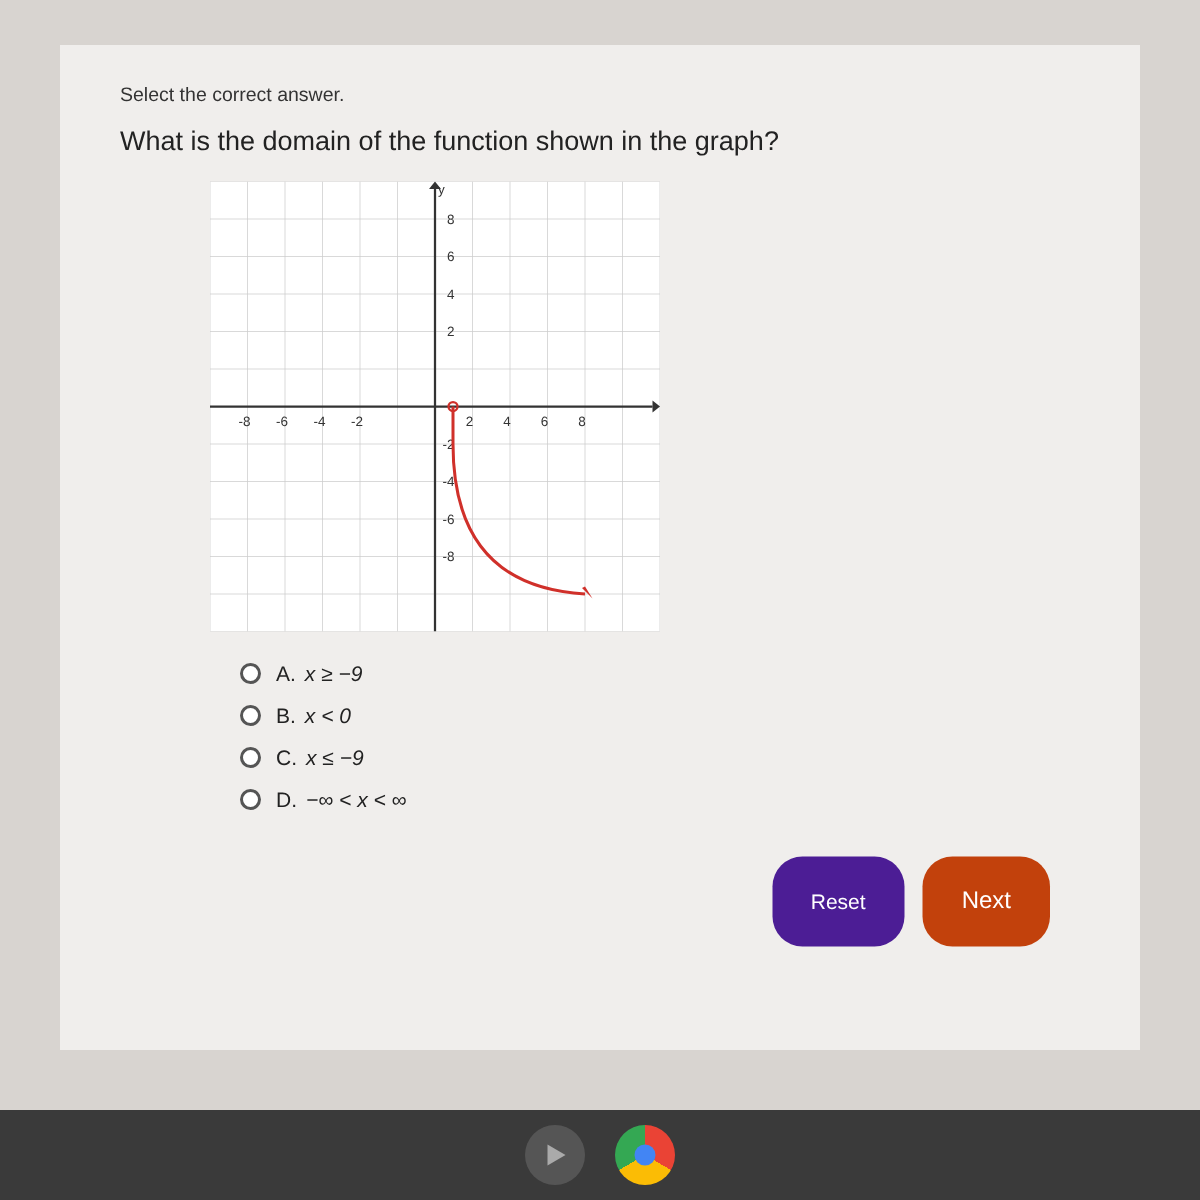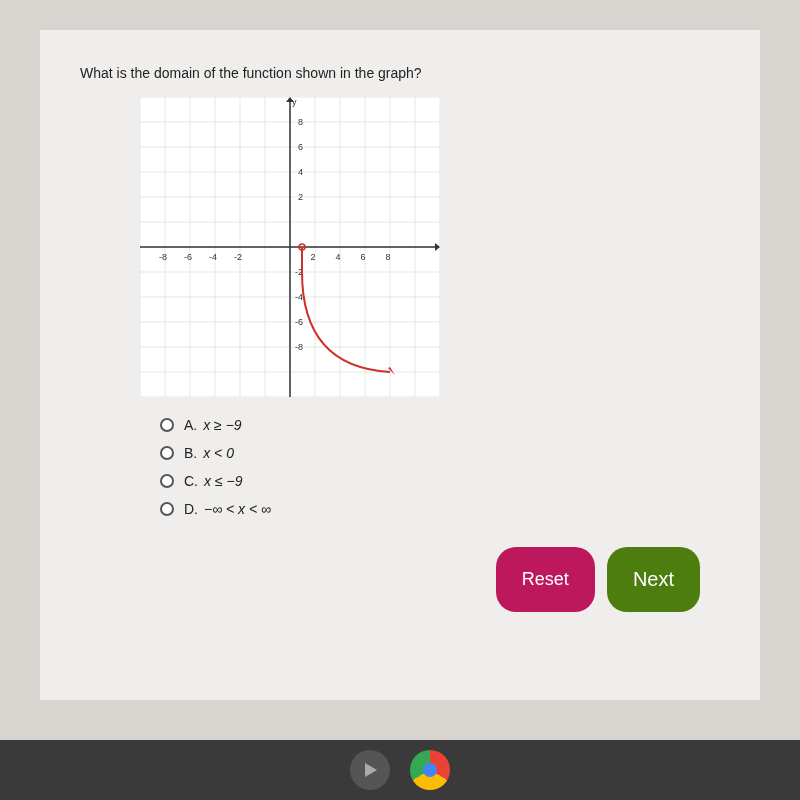--- a/index.html
+++ b/index.html
@@ -21,21 +21,21 @@
       position: relative;
     }
 
     .instruction-text {
       font-size: 13px;
       color: #333;
       margin-bottom: 14px;
     }
 
     .question-text {
-      font-size: 14px;
+      font-size: 18px;
       color: #222;
       margin-bottom: 16px;
       margin-top: 10px;
     }
 
     .graph-container {
       width: 300px;
       height: 300px;
       margin-left: 60px;
       margin-bottom: 20px;
@@ -82,36 +82,36 @@
 
     .buttons-row {
       display: flex;
       justify-content: flex-end;
       gap: 12px;
       margin-top: 30px;
       padding-right: 20px;
     }
 
     .btn-reset {
-      background-color: #be185d;
+      background-color: #4c1d95;
       color: white;
       border: none;
       border-radius: 20px;
       padding: 22px 26px;
-      font-size: 18px;
+      font-size: 14px;
       cursor: pointer;
     }
 
     .btn-next {
-      background-color: #4d7c0f;
+      background-color: #c2410c;
       color: white;
       border: none;
       border-radius: 20px;
       padding: 10px 26px;
-      font-size: 20px;
+      font-size: 16px;
       cursor: pointer;
     }
 
     .taskbar {
       position: absolute;
       bottom: 0;
       left: 0;
       width: 800px;
       height: 60px;
       background-color: #3a3a3a;
@@ -149,20 +149,21 @@
       top: 50%;
       left: 50%;
       transform: translate(-50%, -50%);
     }
   </style>
 </head>
 <body>
 
 <div class="main-content">
 
+  <p class="instruction-text">Select the correct answer.</p>
   <p class="question-text">What is the domain of the function shown in the graph?</p>
 
   <div class="graph-container">
     <svg class="graph-svg" viewBox="0 0 300 300" xmlns="http://www.w3.org/2000/svg">
 
       <rect width="300" height="300" fill="white" stroke="#ccc" stroke-width="0.5"></rect>
 
       <g stroke="#ccc" stroke-width="0.5">
         <line x1="25" y1="0" x2="25" y2="300"></line>
         <line x1="50" y1="0" x2="50" y2="300"></line>

